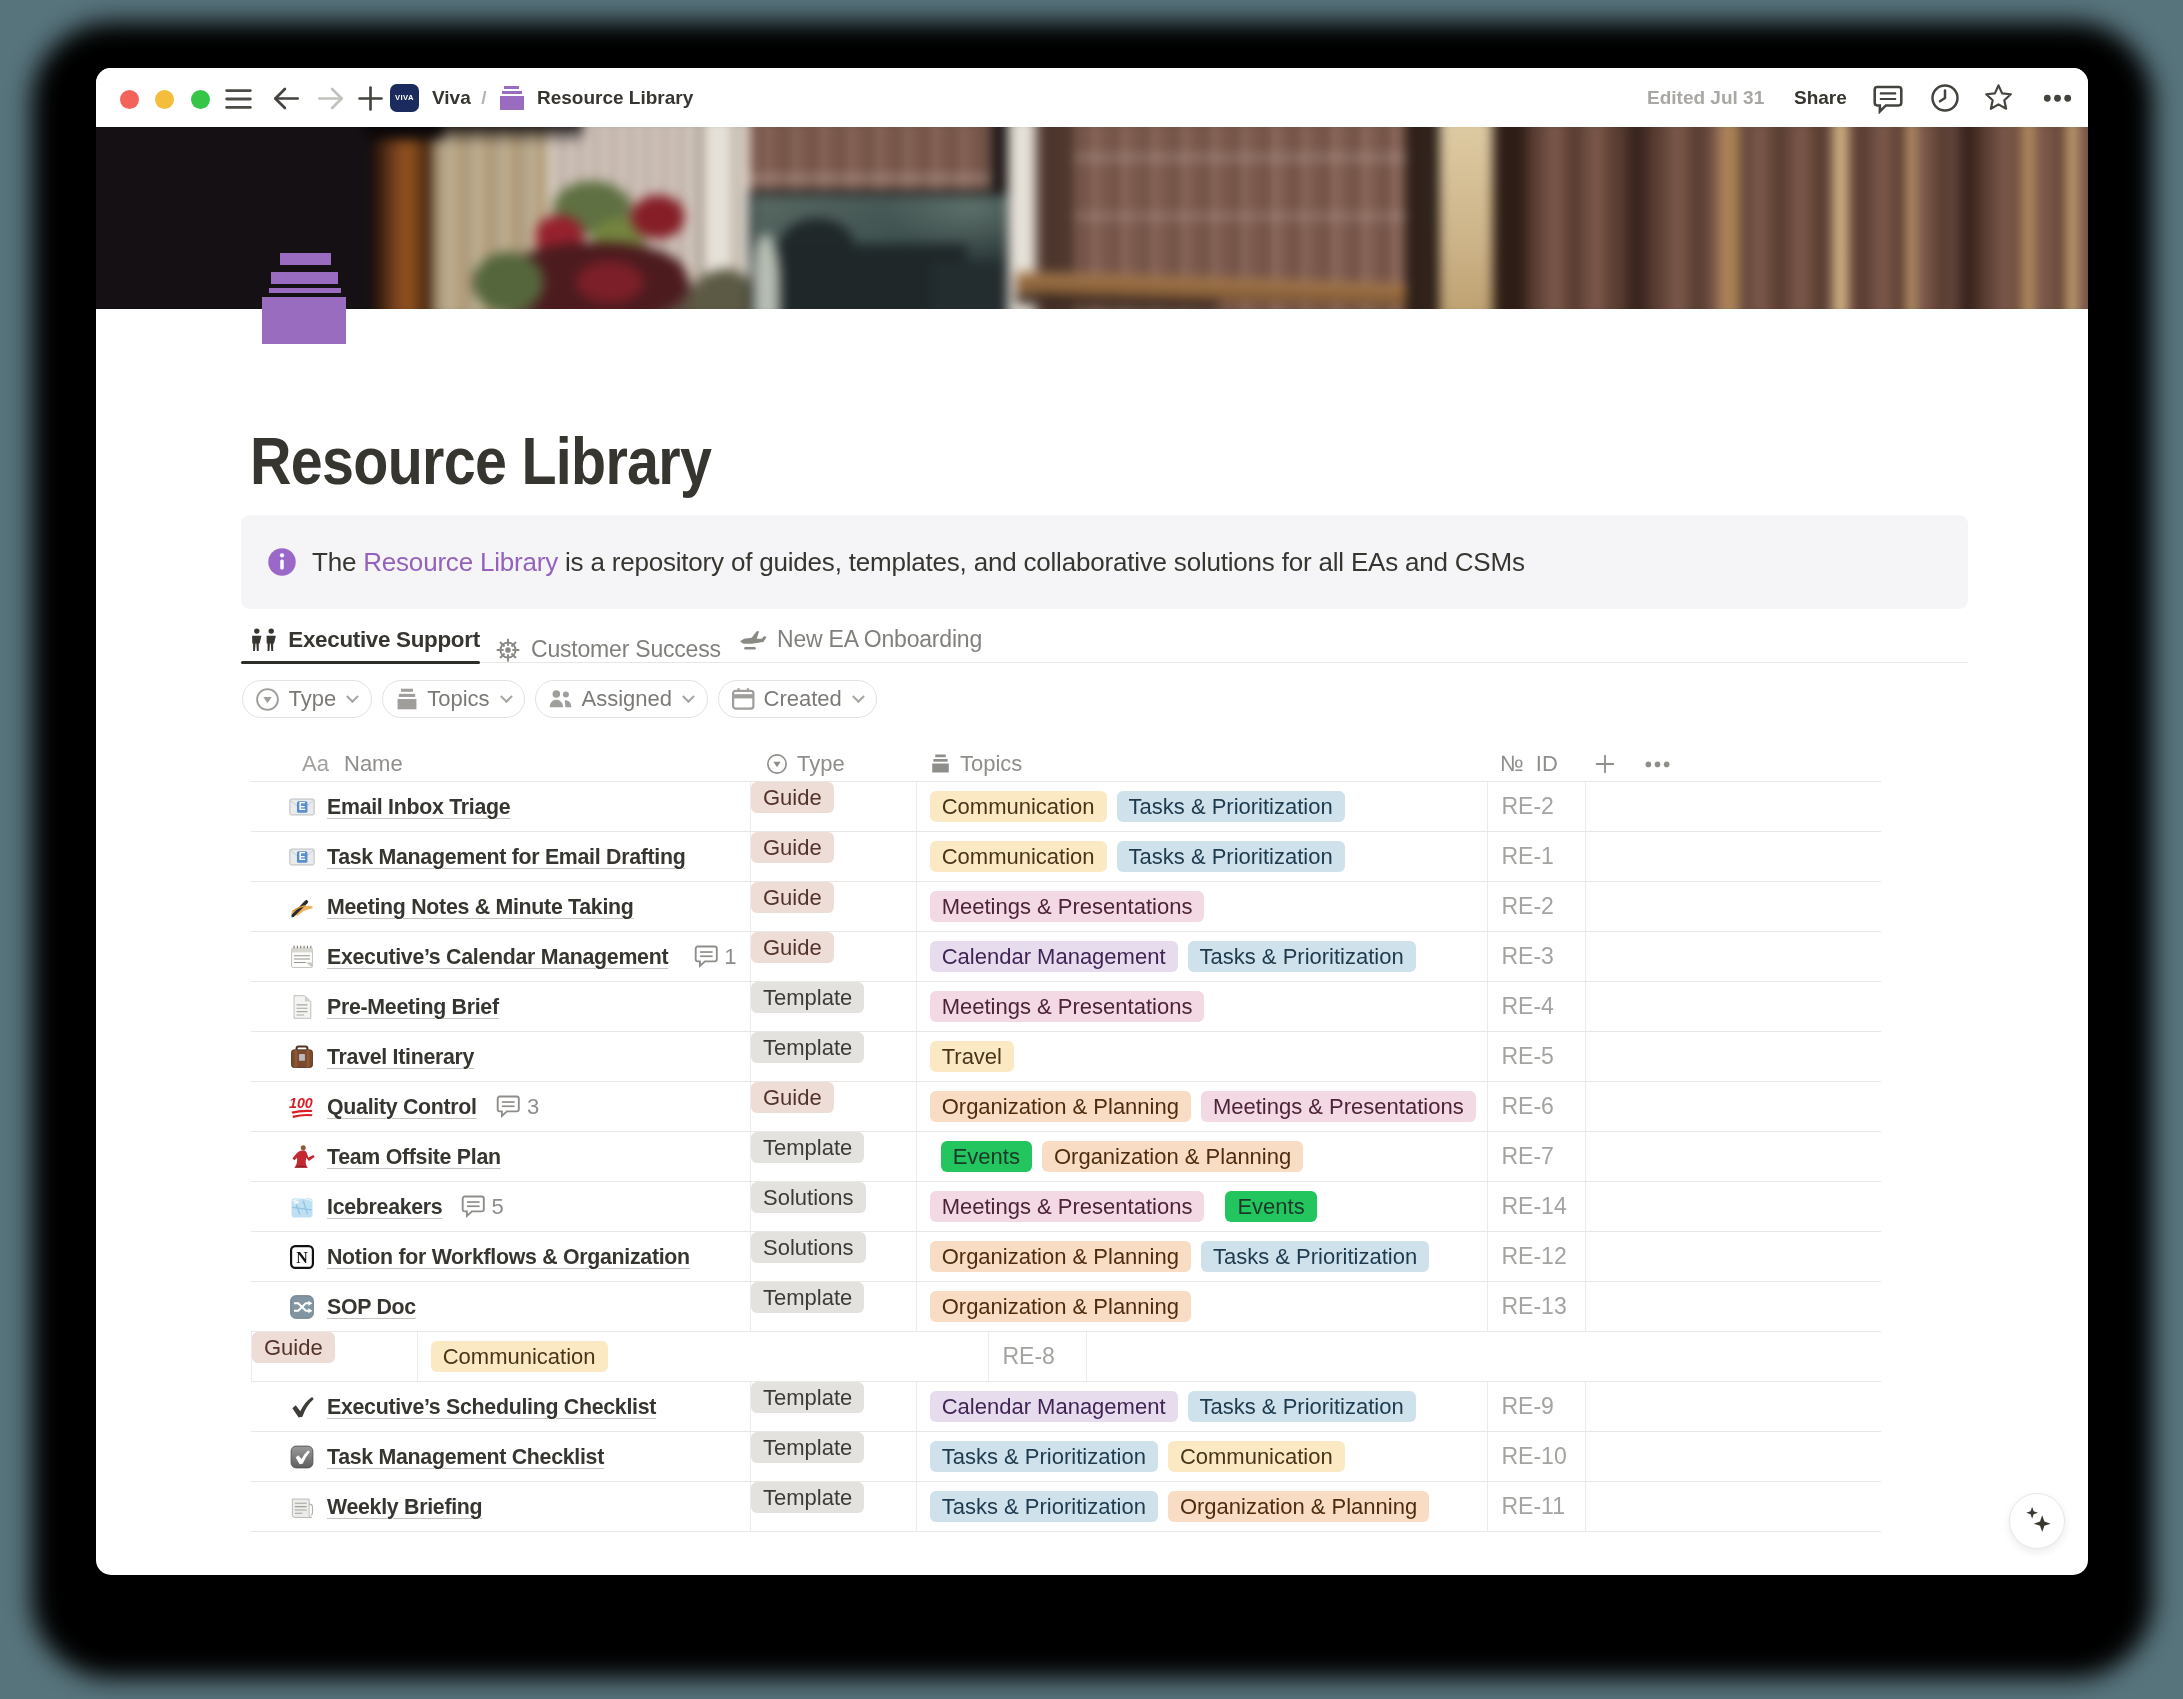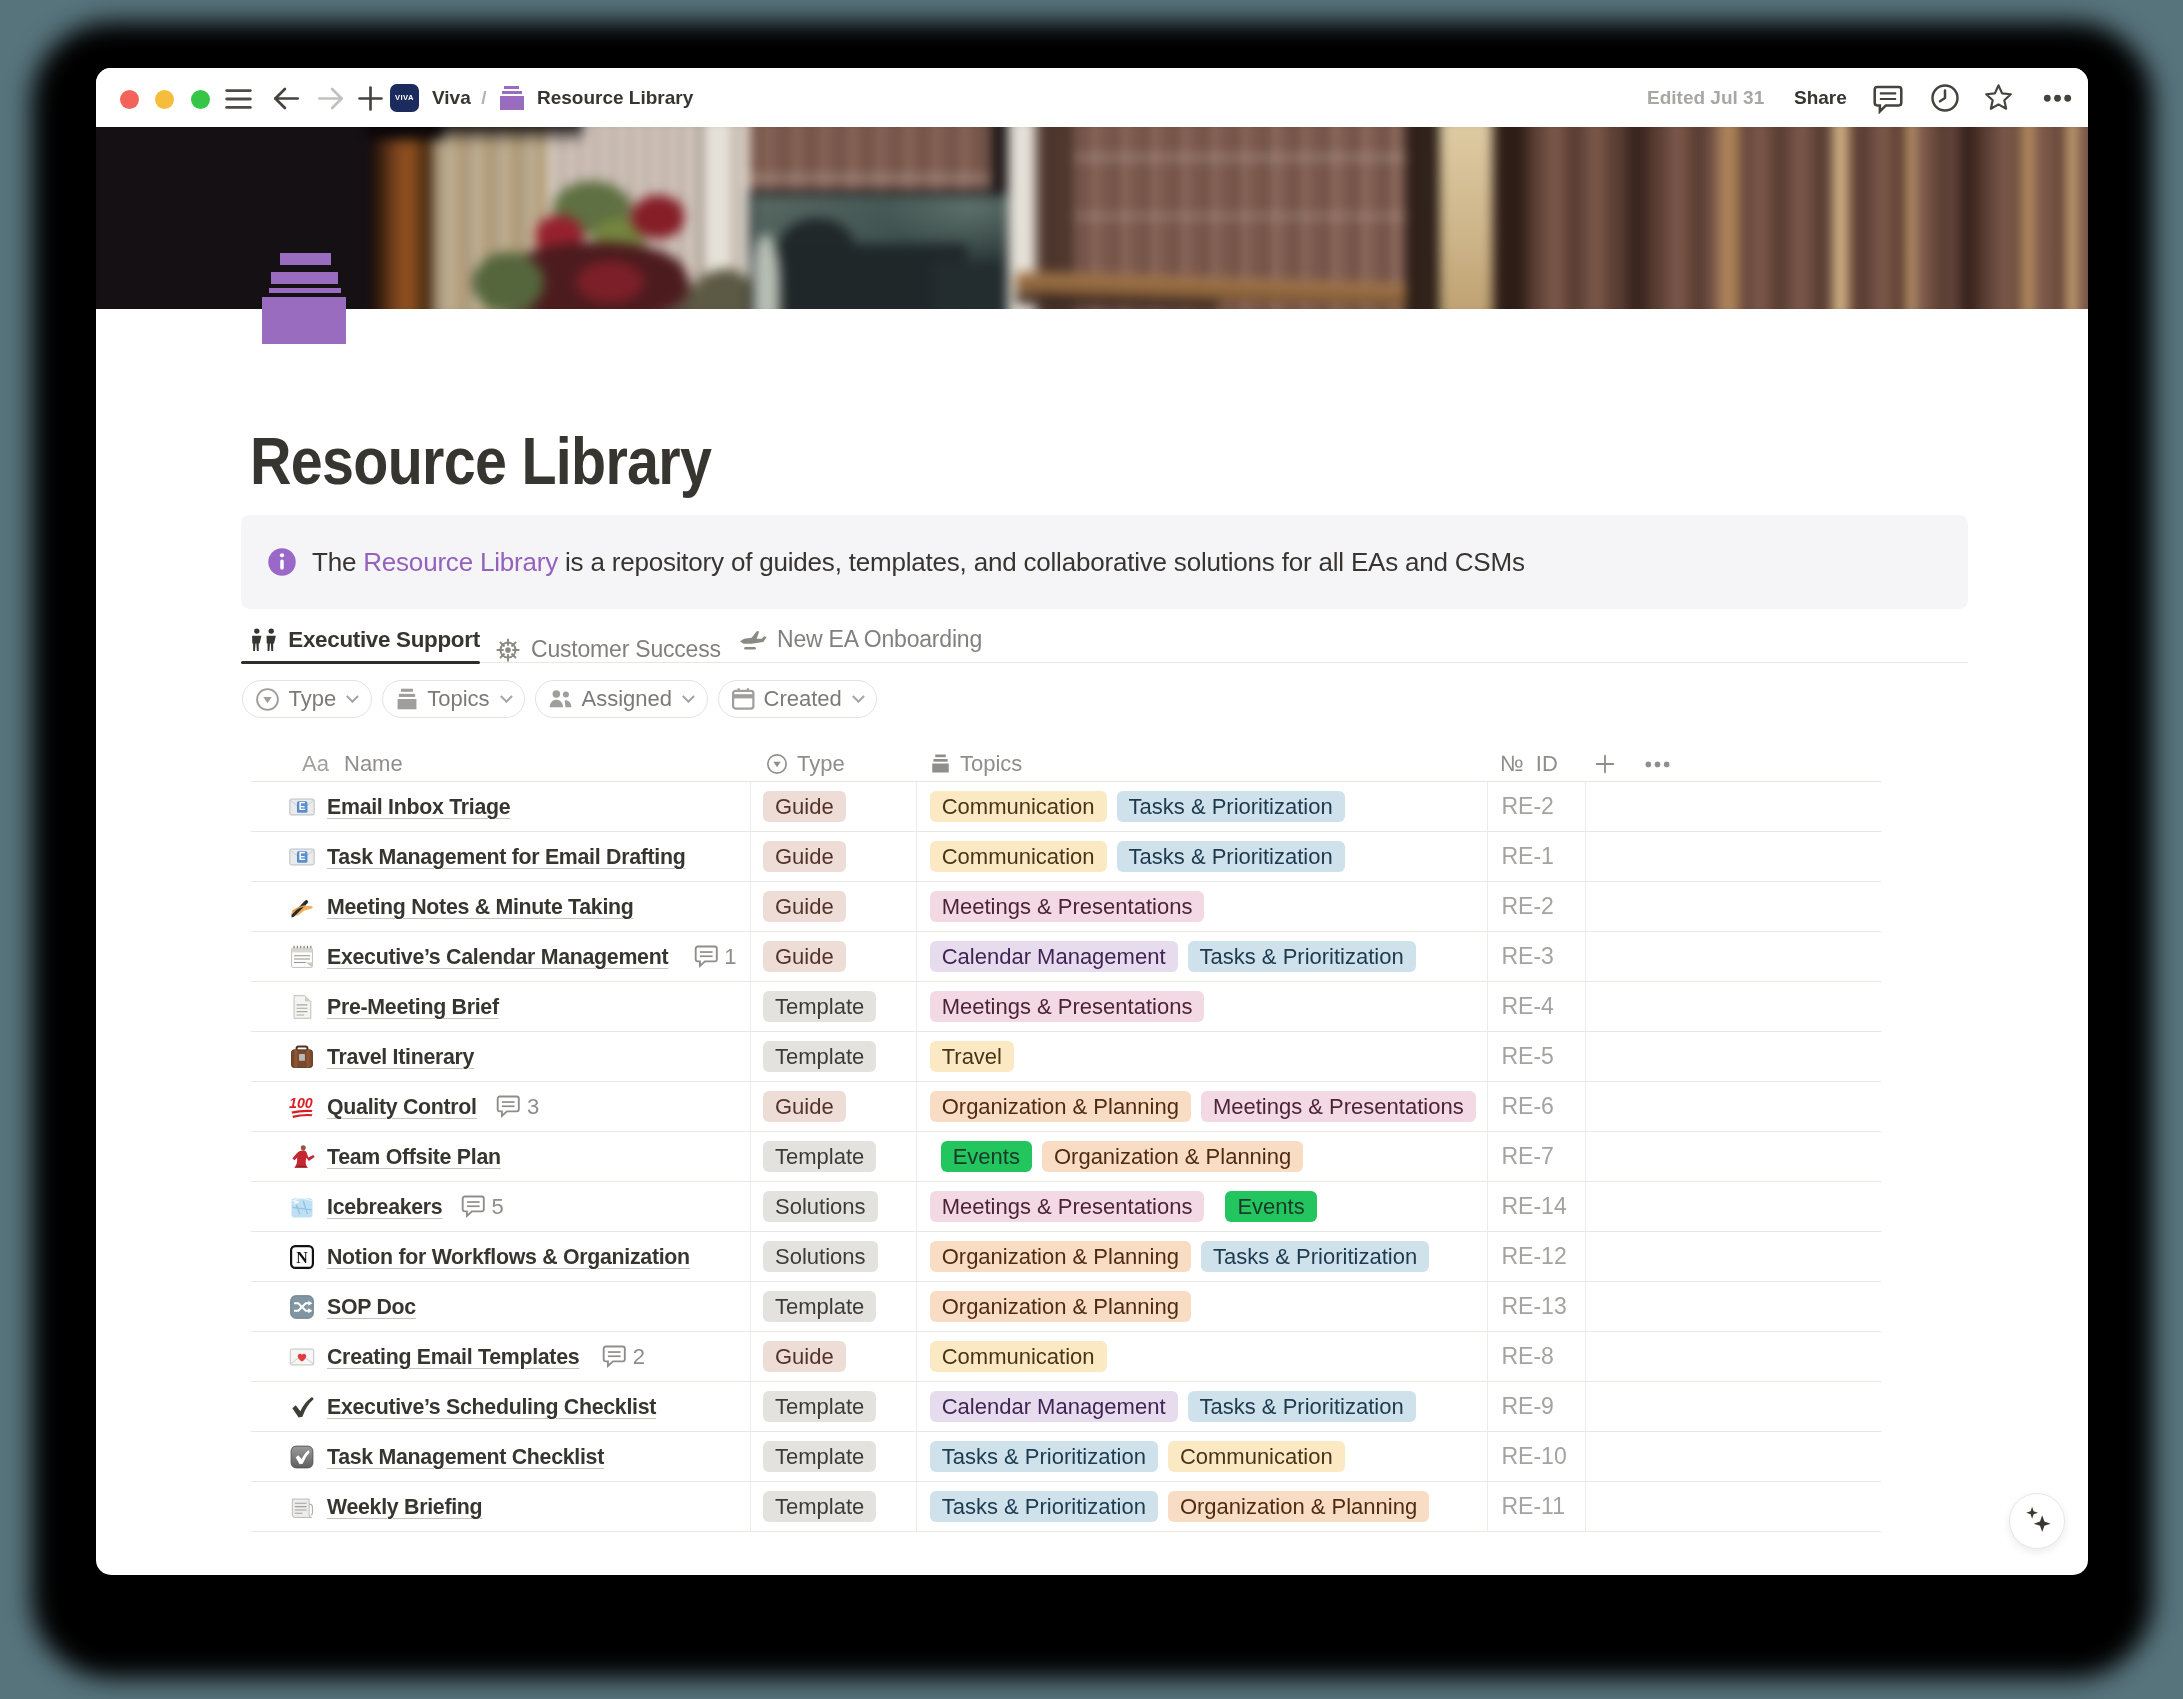--- a/index.html
+++ b/index.html
@@ -41,21 +41,21 @@
   
   .chips { position:absolute; left:146px; top:612px; height:38px; display:flex; gap:10px; }
   .chip { height:38px; border:1.3px solid #e4e3e0; border-radius:19.4px; display:flex; align-items:center; padding:0 15px 0 12px; font-size:22px; color:#7c7a76; gap:8.5px; white-space:nowrap; }
   .chev { width:9.3px; height:9.3px; border-right:2.1px solid #a7a5a1; border-bottom:2.1px solid #a7a5a1; transform:rotate(45deg) translateY(-2.5px); margin-left:1.7px; }
 
   
   .table { position:absolute; left:155px; top:676px; width:1630px; }
   .thead { position:relative; height:38px; border-bottom:0.8px solid #e7e6e3; color:#908e8a; font-size:22px; }
   .trow { position:relative; height:50px; border-bottom:0.8px solid #e9e8e5; display:flex; align-items:center; }
   .cname { width:499px; height:100%; display:flex; align-items:center; padding-left:38px; }
-  .ctype { width:166px; height:100%; border-left:0.8px solid #ececea; display:flex; align-items:center; padding-left:12px; }
+  .ctype { width:166px; height:100%; border-left:0.8px solid #ececea; display:flex; }
   .ctopics { width:571px; height:100%; border-left:0.8px solid #ececea; display:flex; align-items:center; padding-left:12.7px; gap:10px; }
   .cid { width:99px; height:100%; border-left:0.8px solid #ececea; border-right:0.8px solid #ececea; display:flex; align-items:center; padding-left:13.5px; font-size:23px; color:#a5a3a0; }
   .rname { display:inline-block; font-size:22px; letter-spacing:-0.3px; font-weight:700; color:#37352f; text-decoration:underline; text-decoration-color:#c6c4c0; text-decoration-thickness:1.3px; text-underline-offset:4.2px; white-space:nowrap; transform:scaleX(0.97); transform-origin:left center; }
   .emoji { width:26px; height:26px; margin-right:12px; flex:none; position:relative; }
   .tag { height:31px; line-height:31px; border-radius:6px; padding:0 12px; font-size:22px; white-space:nowrap; }
   .t-red { background:#eeddd7; color:#53322a; }
   .t-gray { background:#e3e2df; color:#3d3b37; }
   .t-yellow { background:#fbe9c3; color:#4b3319; }
   .t-blue { background:#cfe1eb; color:#1d3a4e; }
   .t-pink { background:#f2d9e4; color:#4c2337; }
@@ -562,33 +562,20 @@
         </div>
       <div class="ctype">
           <span class="tag t-gray">Template</span>
         </div>
       <div class="ctopics">
           <span class="tag t-orange">Organization &amp; Planning</span>
         </div>
       <div class="cid">RE-13</div>
     </div>
     <div class="trow">
-      <div class="cname">
-          <span class="emoji"><svg width="26" height="26" viewBox="0 0 31 31">
-              <rect x="1.5" y="6" width="28" height="19" rx="2" fill="#f6f6f4" stroke="#b9b7b2" stroke-width="1"></rect>
-              <path d="M1.5 24 l12-9 M29.5 24 l-12-9" stroke="#c6c4bf" stroke-width="1"></path>
-              <path d="M15.5 21 c-4.5-3.5-6-6-4.5-8.3 1.2-1.8 3.5-1.5 4.5 0.2 1-1.7 3.3-2 4.5-0.2 1.5 2.3 0 4.8-4.5 8.3 z" fill="#e23b41"></path>
-            </svg></span>
-          <span class="rname">Creating Email Templates</span>
-          <span class="cmt"><svg width="24.5" height="24.5" viewBox="0 0 29 29">
-              <path d="M4.5 3 H24.5 a2.5 2.5 0 0 1 2.5 2.5 V18 a2.5 2.5 0 0 1 -2.5 2.5 H13 l-6 5.5 v-5.5 H4.5 A2.5 2.5 0 0 1 2 18 V5.5 A2.5 2.5 0 0 1 4.5 3 Z" fill="none" stroke="#8f8d89" stroke-width="2.2"></path>
-              <line x1="7" y1="9.5" x2="22" y2="9.5" stroke="#8f8d89" stroke-width="2"></line>
-              <line x1="7" y1="14.5" x2="22" y2="14.5" stroke="#8f8d89" stroke-width="2"></line>
-            </svg>2</span>
-        </div>
       <div class="ctype">
           <span class="tag t-red">Guide</span>
         </div>
       <div class="ctopics">
           <span class="tag t-yellow">Communication</span>
         </div>
       <div class="cid">RE-8</div>
     </div>
     <div class="trow">
       <div class="cname">

